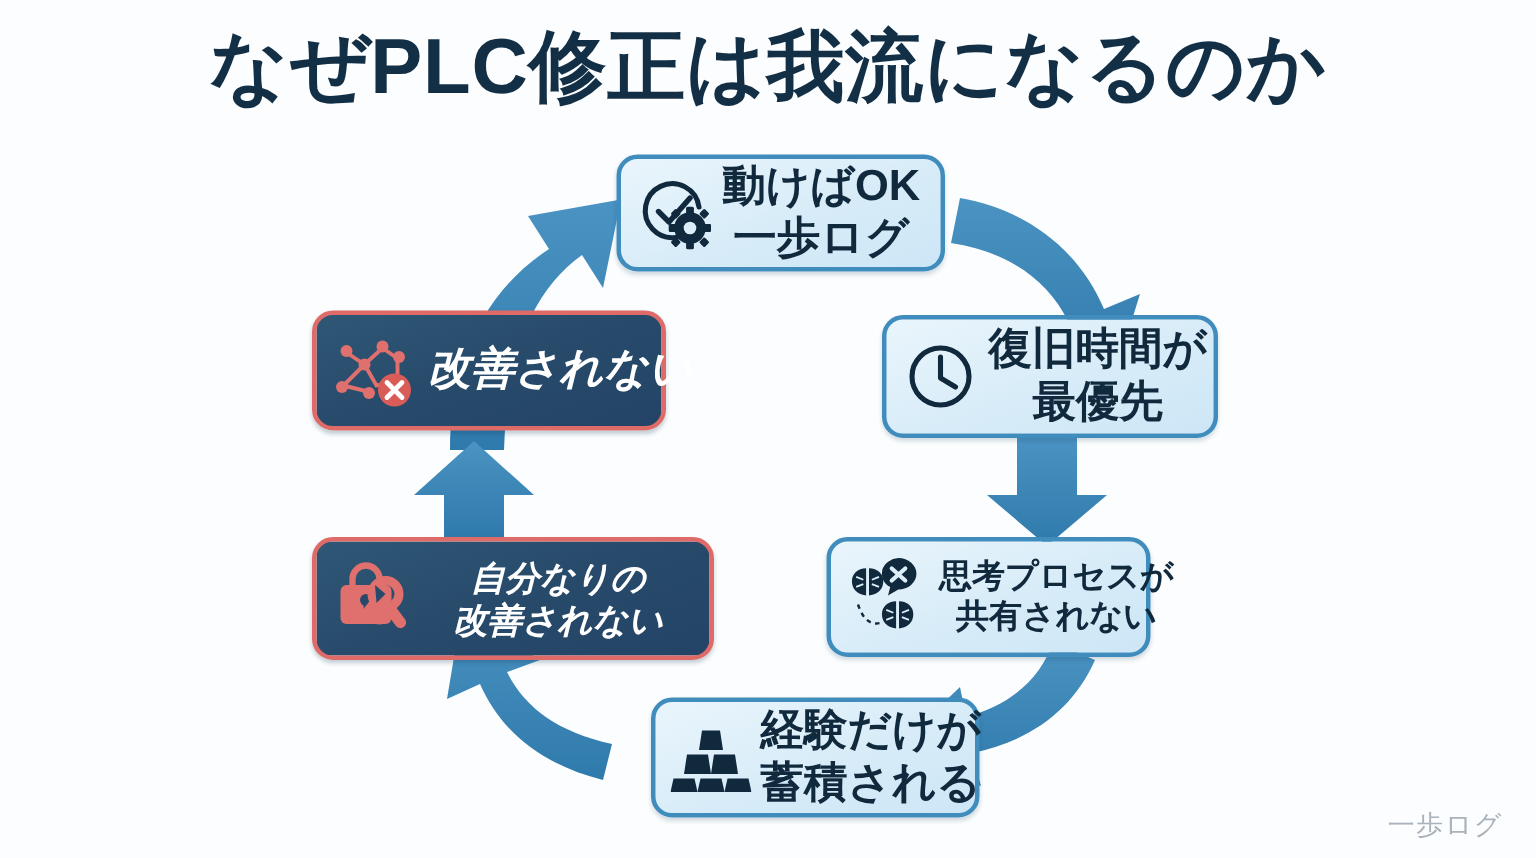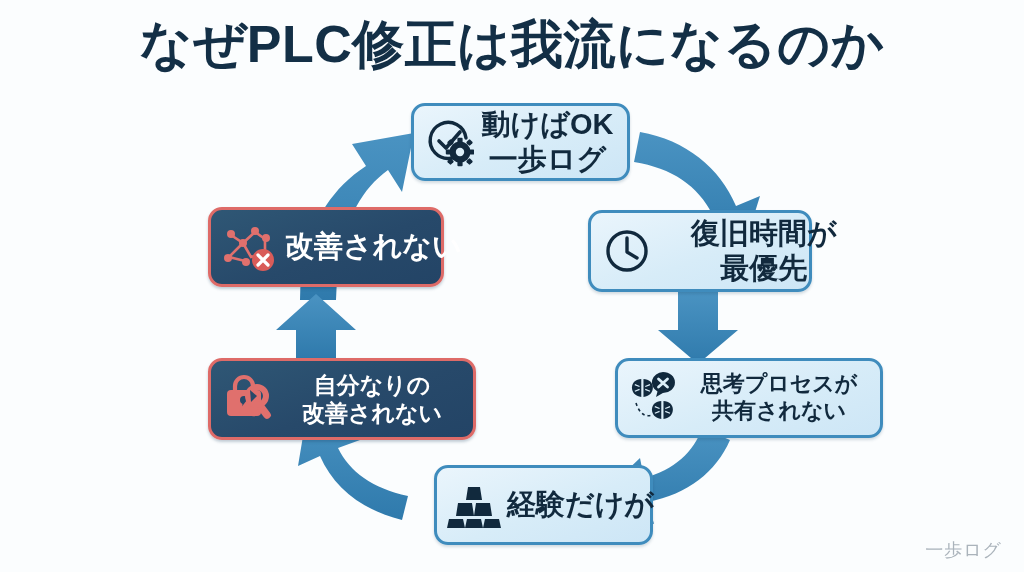--- a/index.html
+++ b/index.html
@@ -50,27 +50,27 @@
   }
   .node .txt{
     flex:1 1 auto;
     text-align:center;
     font-weight:bold;
     line-height:1.22;
     font-size:29px;
     white-space:nowrap;
   }
   .node.light .txt{color:#11293d;}
-  .node.dark  .txt{color:#ffffff;}
+  .node.dark  .txt{color:#ffffff;font-style:italic;}
   .node .txt .l2{display:block;}
 
   
   #node-ok       {left:411px;top:103px;width:219px;height:78px;}
-  #node-time     {left:588px;top:210px;width:224px;height:82px;gap:32px;}
-  #node-process  {left:615px;top:358px;width:268px;height:80px;justify-content:space-between;}
+  #node-time     {left:588px;top:210px;width:224px;height:82px;}
+  #node-process  {left:551px;top:358px;width:216px;height:80px;justify-content:space-between;}
   #node-exp      {left:411px;top:465px;width:219px;height:80px;margin-left:23px;}
   #node-fixed    {left:208px;top:358px;width:268px;height:82px;}
   #node-noimp    {left:208px;top:207px;width:236px;height:80px;}
 
   #node-process .txt{font-size:22px;}
   #node-fixed .txt{font-size:23px;}
 
   
   .watermark{
     position:absolute;right:22px;bottom:10px;
@@ -238,20 +238,21 @@
           <path d="M11 22 L25 22 L27 35 L9 35 Z"></path>
           <path d="M29 22 L43 22 L45 35 L27 35 Z"></path>
           <path d="M2 38 L16 38 L18 47 L0 47 Z"></path>
           <path d="M20 38 L34 38 L36 47 L18 47 Z"></path>
           <path d="M38 38 L52 38 L54 47 L36 47 Z"></path>
         </g>
       </svg>
     </span>
     <span class="txt">
       <span>経験だけが</span>
+      <span class="l2">蓄積される</span>
     </span>
   </div>
 
   <div class="node dark" id="node-fixed">
     <span class="ico">
       <svg width="56" height="56" viewBox="0 0 56 56">
 
         <path d="M14 20 V15 A9 9 0 0 1 32 15 V20" fill="none" stroke="#e0706d" stroke-width="4.2"></path>
         <rect x="6" y="19" width="34" height="26" rx="4" fill="#e0706d"></rect>
         <circle cx="23" cy="29" r="4" fill="#27496a"></circle>

